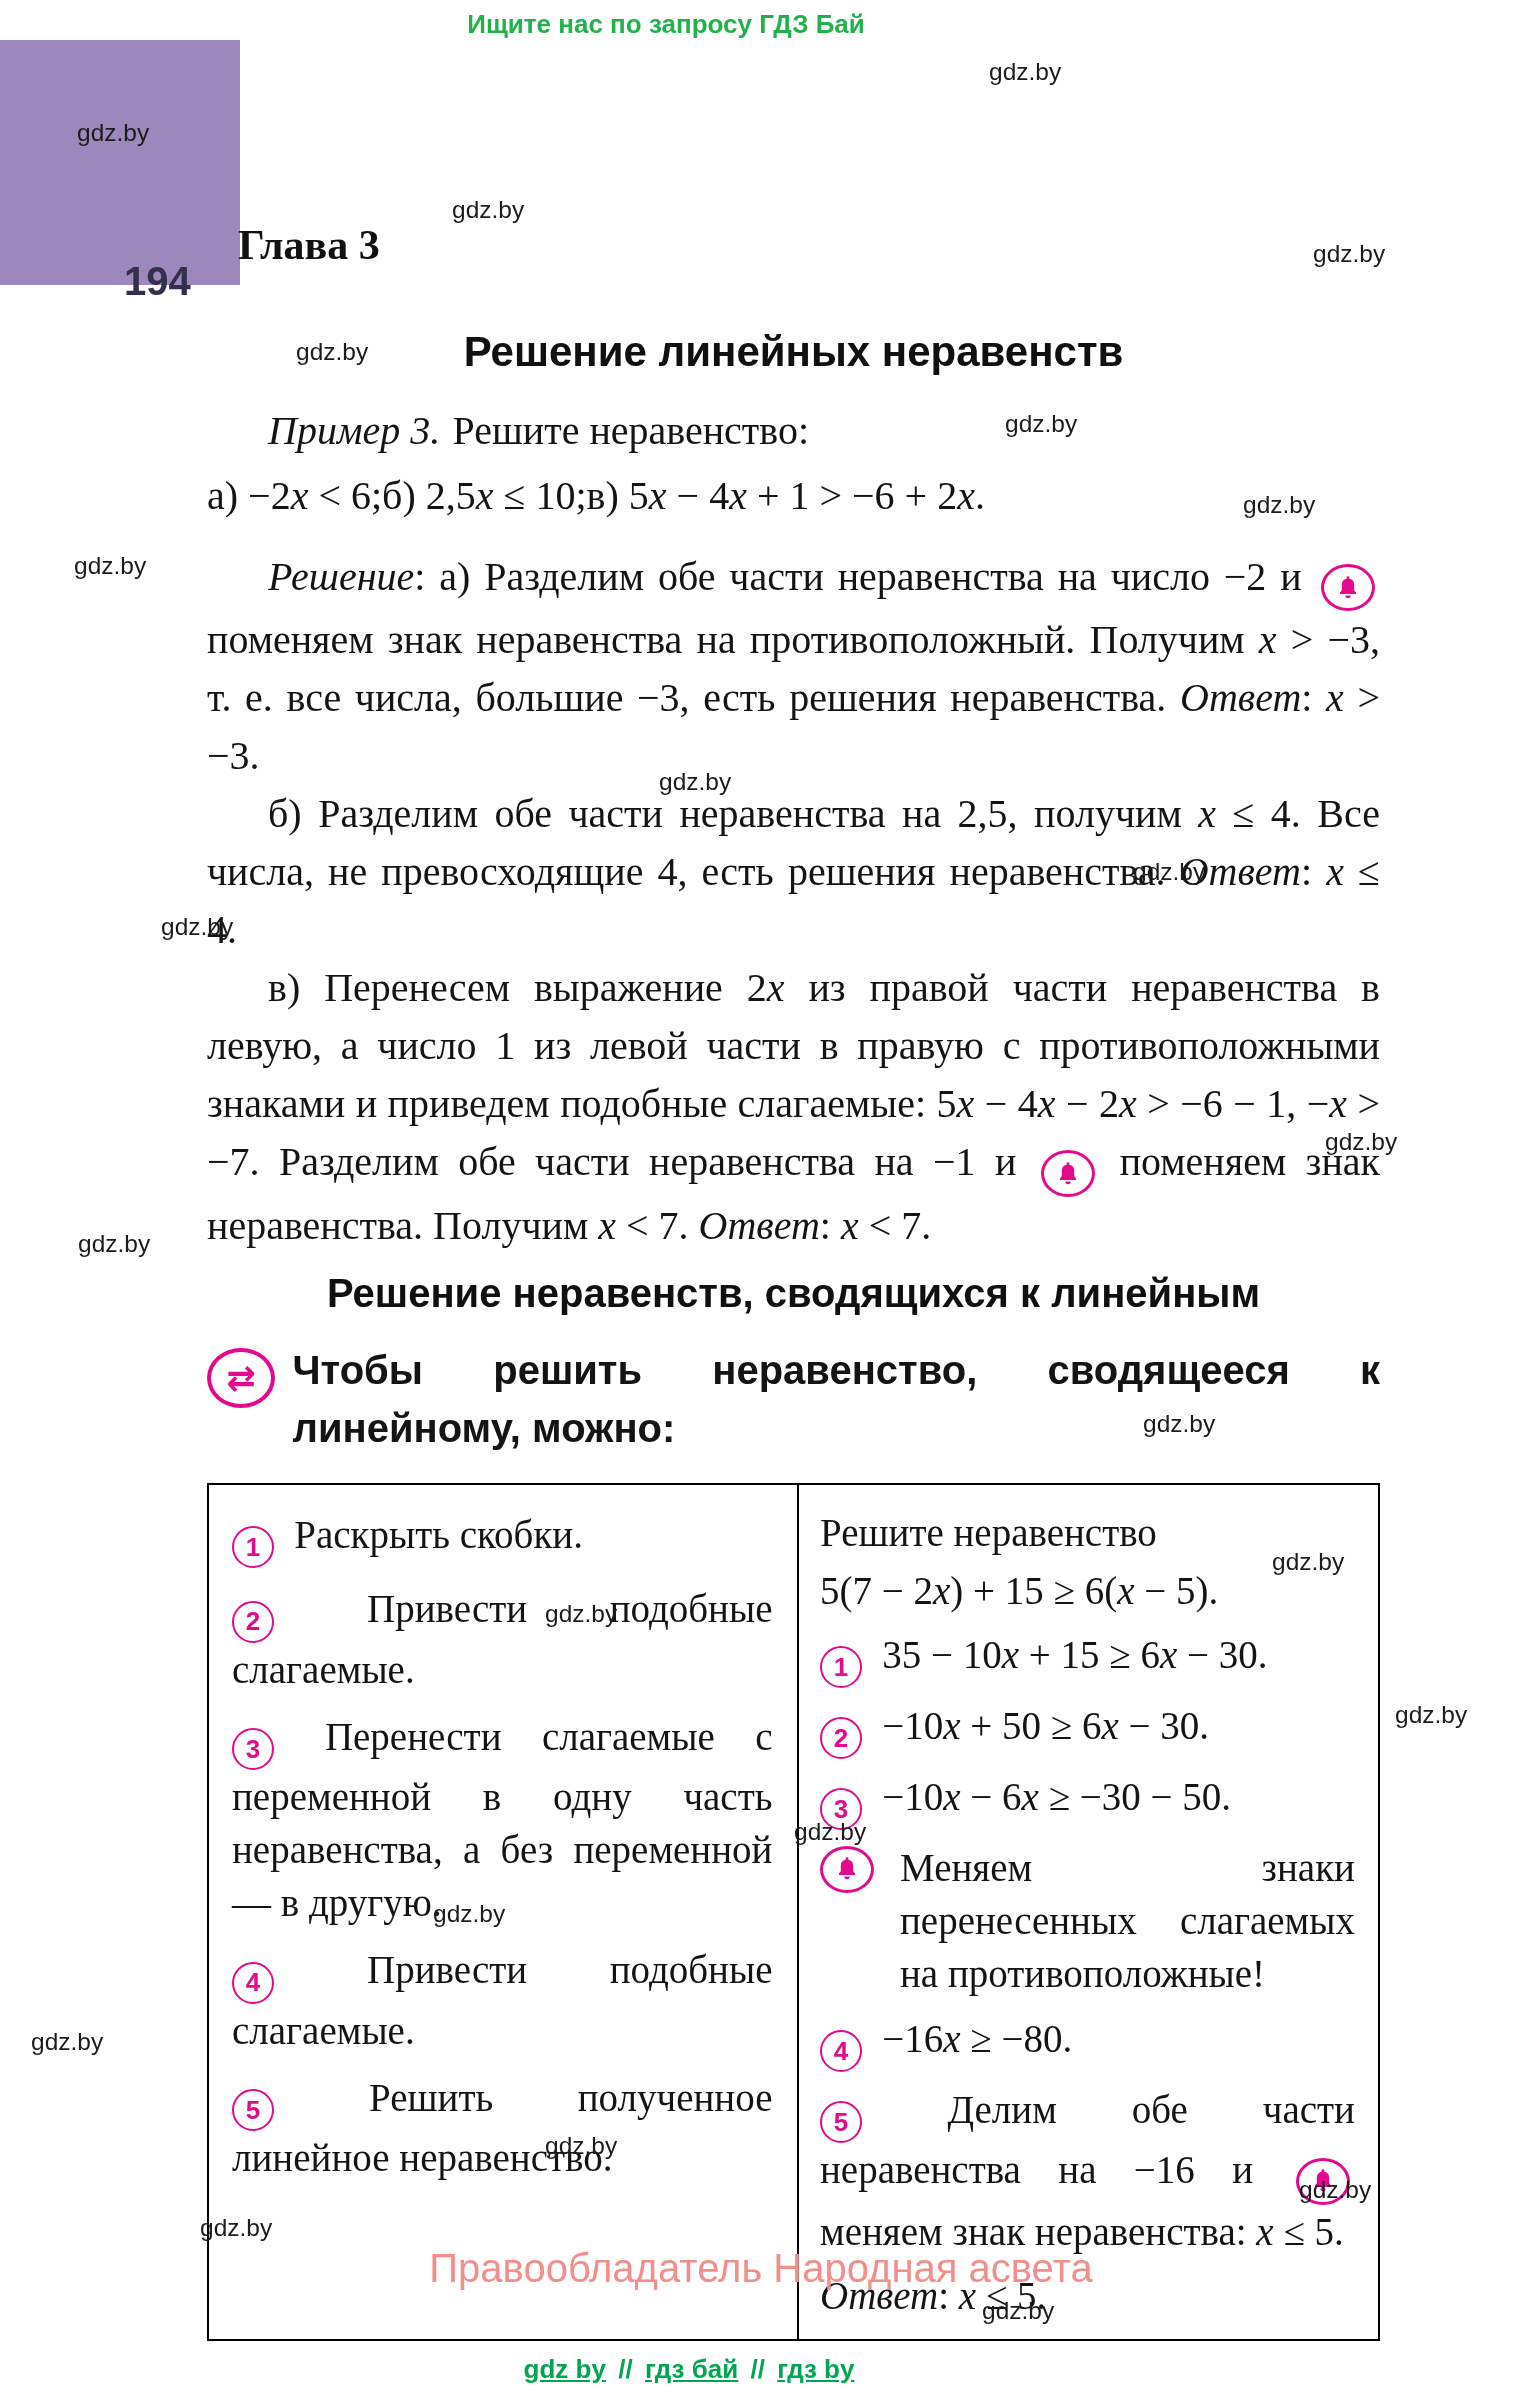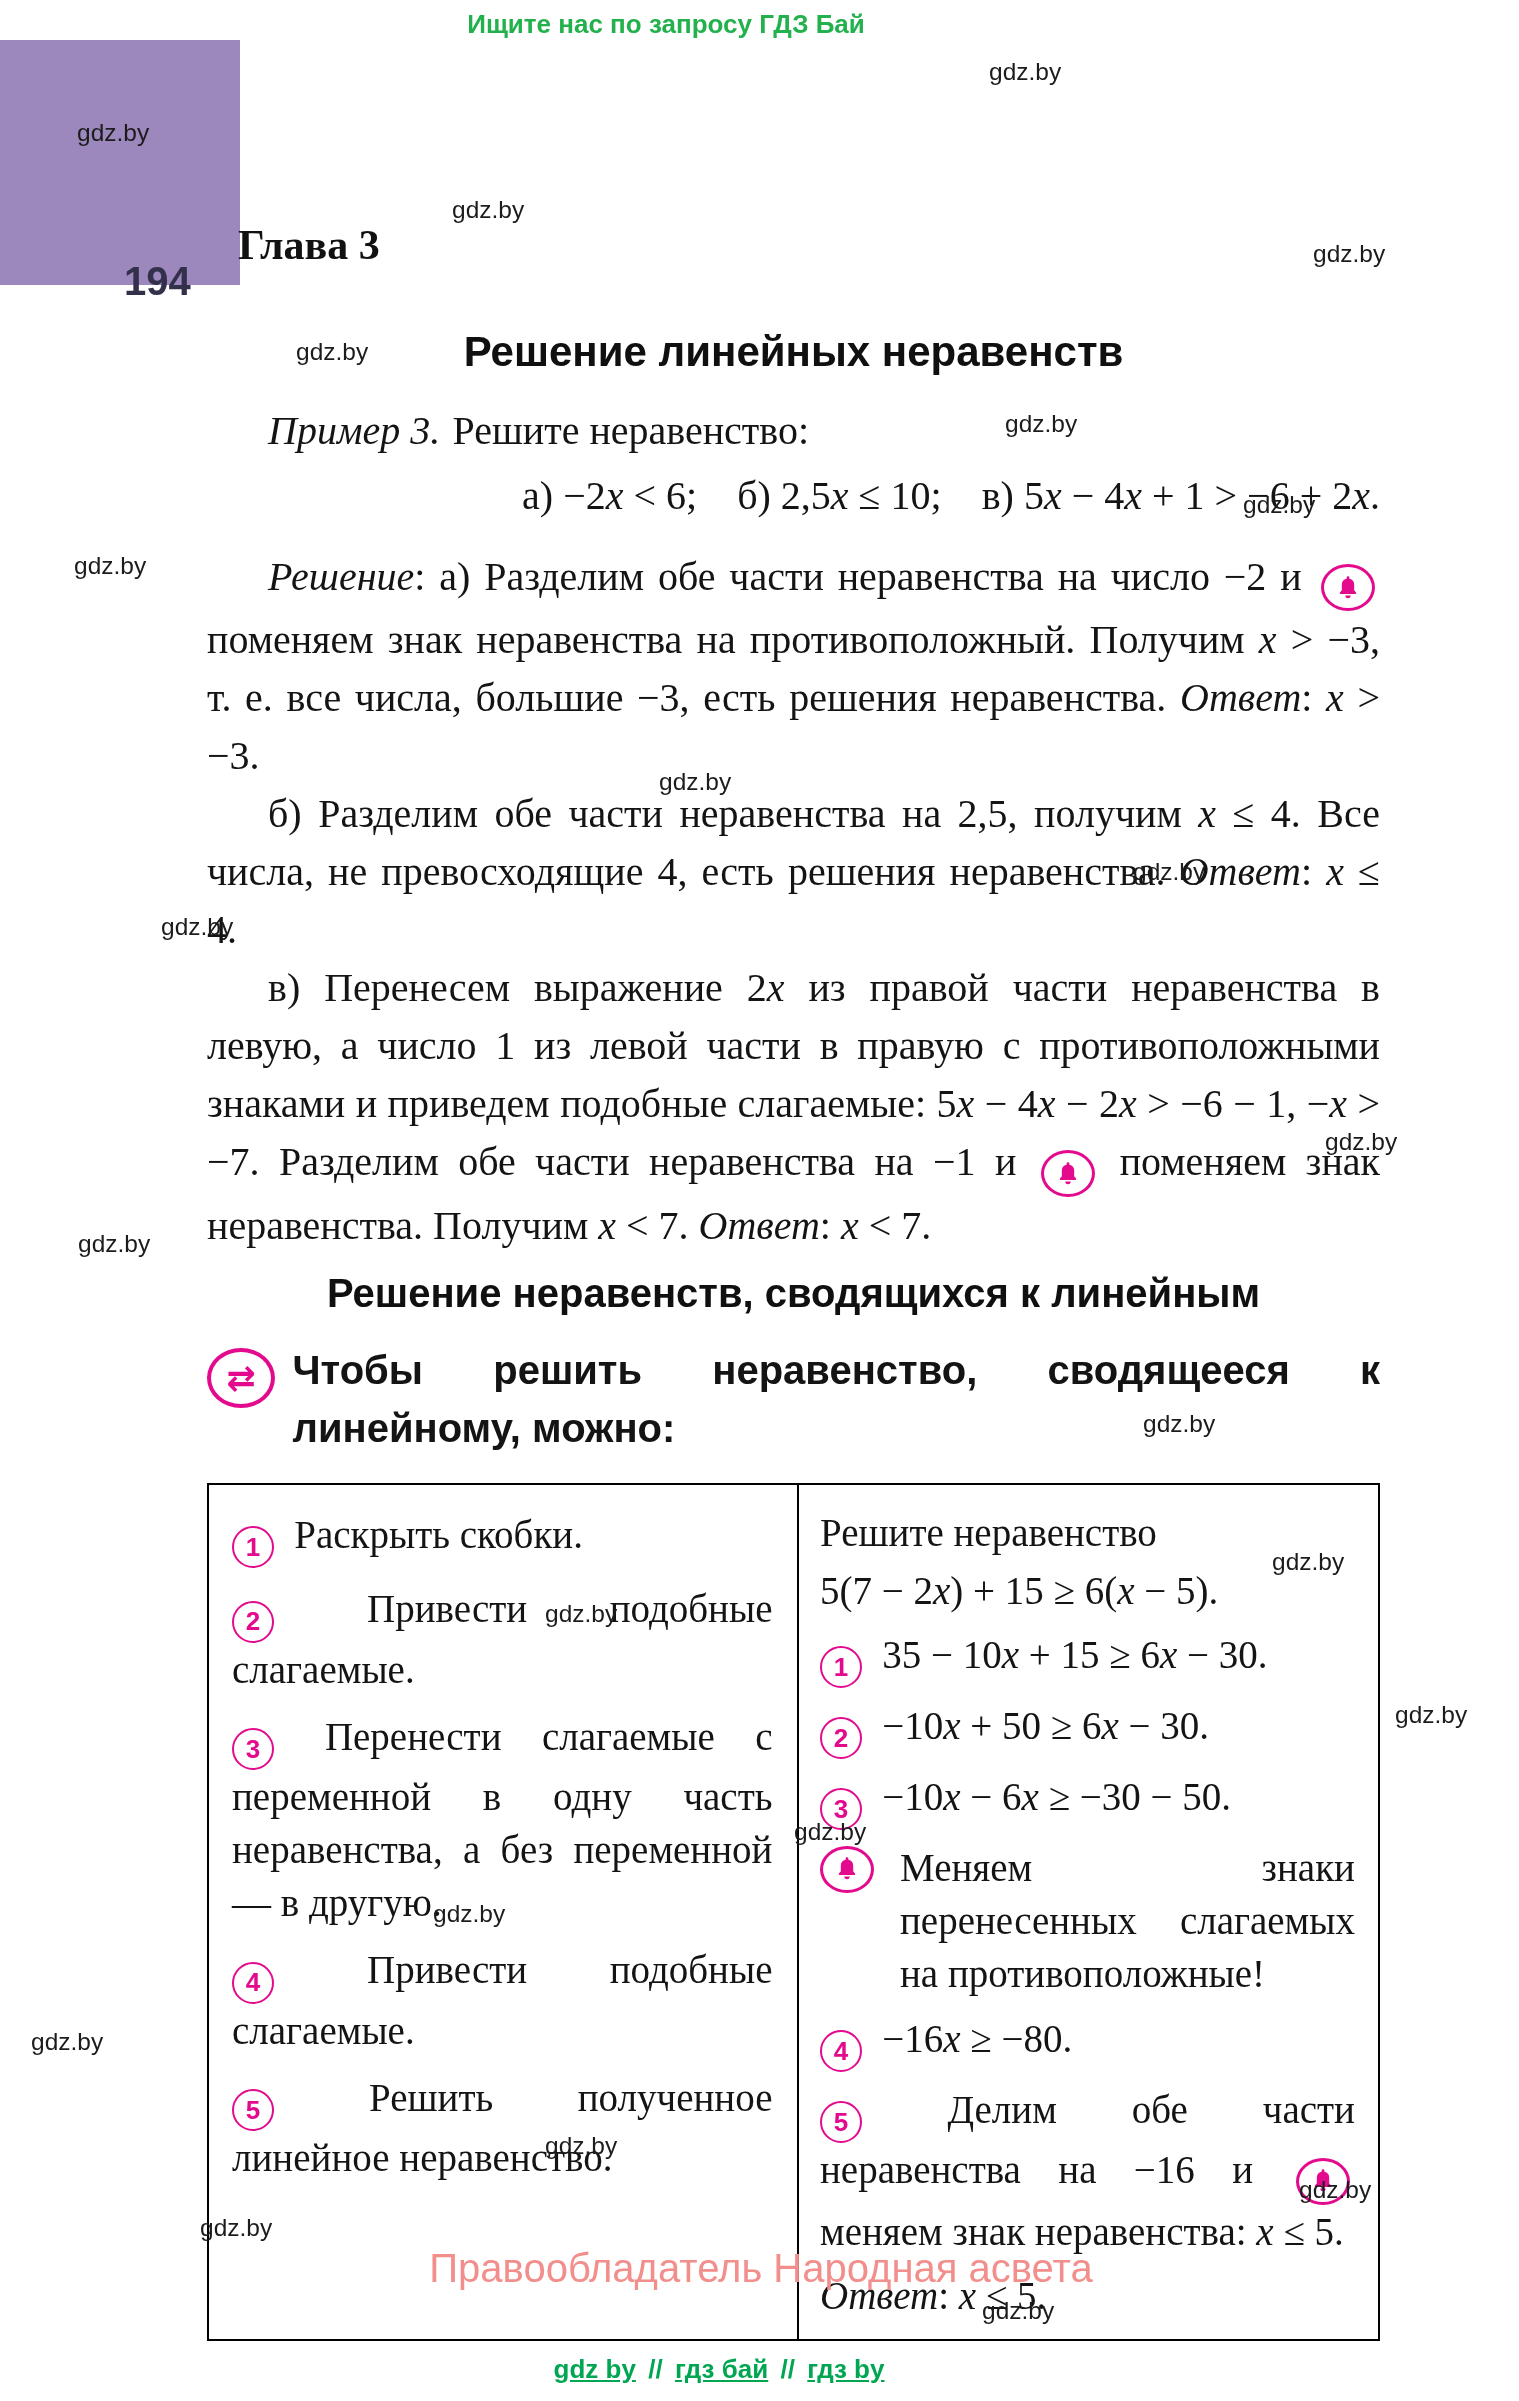--- a/index.html
+++ b/index.html
@@ -25,21 +25,21 @@
 
   
   .wm-layer{position:absolute;inset:0;pointer-events:none;z-index:30;}
   .wm{position:absolute;font:400 24.5px "Liberation Sans","DejaVu Sans",sans-serif;color:#1c1c1c;white-space:nowrap;}
 
   
   .content{position:absolute;left:207px;top:326px;width:1173px;font-size:40px;line-height:58px;}
   .content h1{margin:0 0 24.5px 0;text-align:center;font:700 42px/51px "Liberation Sans","DejaVu Sans",sans-serif;color:#101010;}
   .example-head{margin:0 0 7px 0;text-indent:61px;}
   .example-head i{margin-right:12.3px;}
-  .eq-row{display:flex;justify-content:flex-end;margin:5.3px 0 23px 0;white-space:nowrap;gap:40px;}
+  .eq-row{display:flex;justify-content:flex-start;margin:5.3px 0 23px 0;white-space:nowrap;}
   .para{margin:0;text-align:justify;}
   .indent{text-indent:61px;}
   .content i{font-style:italic;}
   h2.subsection{margin:14px 0 23px 0;text-align:center;font:700 40px/49px "Liberation Sans","DejaVu Sans",sans-serif;color:#101010;}
 
   .intro-row{display:flex;gap:17.5px;margin:0 0 26px 0;}
   .algo-icon{flex:0 0 auto;display:flex;align-items:center;justify-content:center;
     width:68px;height:60px;border:4.4px solid var(--mag);border-radius:50%;box-sizing:border-box;
     color:var(--mag);font:700 35px "DejaVu Sans",sans-serif;margin-top:7px;}
   .intro-text{margin:0;text-align:justify;font:700 40px/58px "Liberation Sans","DejaVu Sans",sans-serif;}
@@ -62,21 +62,21 @@
   .bell{display:inline-flex;align-items:center;justify-content:center;width:54px;height:47px;
     border:3.5px solid var(--mag);border-radius:50%;box-sizing:border-box;vertical-align:-12.3px;margin:0 5.3px;}
   .bell svg{width:28px;height:28px;fill:var(--mag);}
   .cnum{display:inline-flex;align-items:center;justify-content:center;width:42px;height:42px;
     border:2.6px solid var(--mag);border-radius:50%;box-sizing:border-box;color:var(--mag);
     font:700 26px "Liberation Sans","DejaVu Sans",sans-serif;vertical-align:-7.9px;margin-right:10.5px;}
 
   
   .copyright{position:absolute;top:2246px;left:761px;transform:translateX(-50%);
     font:400 40px "Liberation Sans","DejaVu Sans",sans-serif;color:var(--pink);white-space:nowrap;}
-  .footer-links{position:absolute;top:2354px;left:719px;transform:translateX(-50%);
+  .footer-links{position:absolute;top:2354px;left:689px;transform:translateX(-50%);
     display:flex;gap:12.3px;font:700 26px "Liberation Sans","DejaVu Sans",sans-serif;color:var(--linkgreen);white-space:nowrap;}
   .footer-links .flink{color:var(--linkgreen);text-decoration:underline;cursor:pointer;}
   .footer-links .sep{color:var(--linkgreen);text-decoration:none;}
 </style>
 </head>
 <body>
 
 <div class="page">
 
   <div class="top-banner">Ищите нас по запросу ГДЗ Бай</div>

